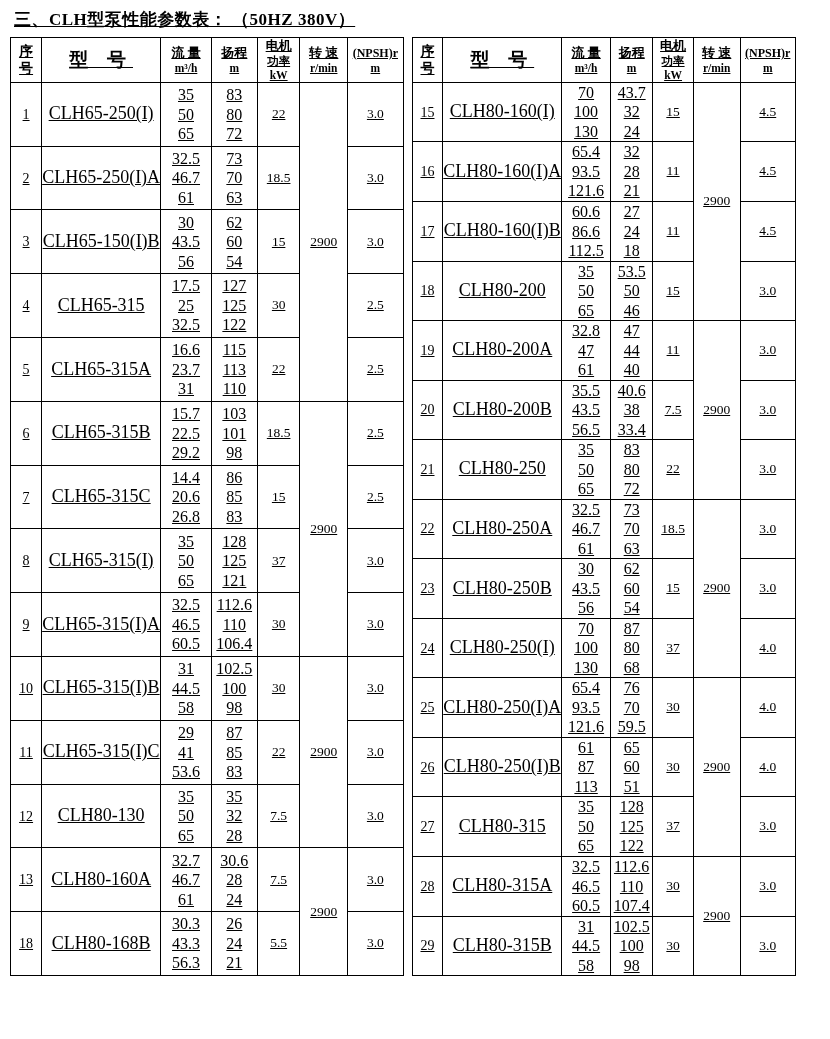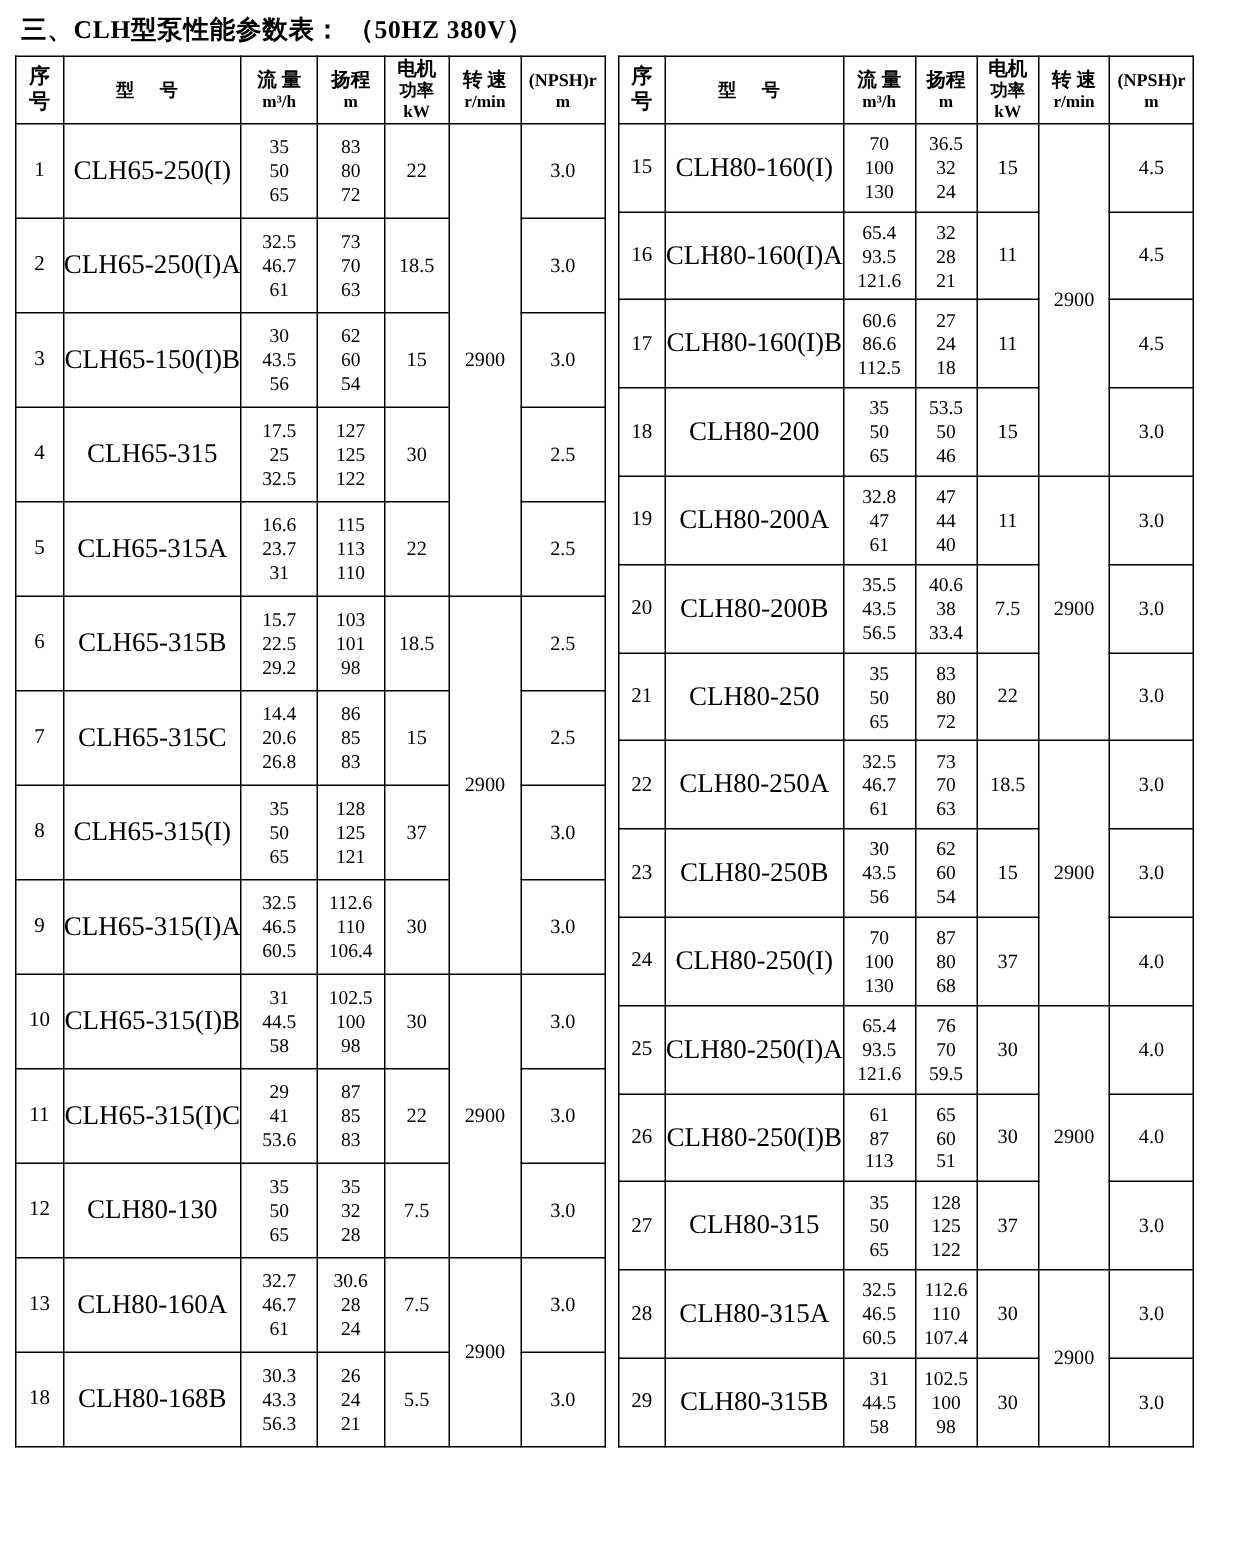--- a/index.html
+++ b/index.html
@@ -13,20 +13,21 @@
     font-family: "Liberation Serif", "DejaVu Serif", serif;
     color: #000000;
     position: relative;
     overflow: hidden;
   }
   .page {
     width: 806px;
     height: 1039px;
     position: relative;
     box-sizing: border-box;
+    text-decoration: underline;
   }
   .doc-title {
     font-size: 17px;
     font-weight: bold;
     padding: 8px 0 6px 14px;
     letter-spacing: 0.5px;
     white-space: nowrap;
   }
   .tables-wrap {
     display: flex;
@@ -53,21 +54,21 @@
     font-weight: bold;
     font-size: 13.5px;
     padding: 3px 1px;
   }
   th.sn {
     width: 34px;
     font-size: 14px;
     line-height: 1.25;
   }
   th.model {
-    font-size: 12px;
+    font-size: 19px;
     letter-spacing: 7px;
     padding-left: 6px;
   }
   th.unitcell {
     font-size: 13px;
   }
   th .u {
     display: block;
     font-size: 11.5px;
     font-weight: bold;
@@ -75,21 +76,21 @@
   td.sn {
     font-size: 14px;
   }
   td.model {
     font-size: 18px;
     text-align: left;
     padding-left: 8px;
     white-space: nowrap;
   }
   td.stack {
-    font-size: 13px;
+    font-size: 16px;
     padding: 1px 0;
   }
   td.stack div {
     line-height: 1.22;
   }
   td.num {
     font-size: 13.5px;
   }
   td.rpm {
     font-size: 13.5px;
@@ -419,21 +420,21 @@
       <tbody>
           <tr style="height: 58px;">
             <td class="sn">15</td>
             <td class="model">CLH80-160(I)</td>
             <td class="stack">
               <div>70</div>
               <div>100</div>
               <div>130</div>
             </td>
             <td class="stack">
-              <div>36.5</div>
+              <div>43.7</div>
               <div>32</div>
               <div>24</div>
             </td>
             <td class="num">15</td>
             <td class="rpm" rowspan="4">2900</td>
             <td class="num">4.5</td>
           </tr>
           <tr style="height: 58px;">
             <td class="sn">16</td>
             <td class="model">CLH80-160(I)A</td>

